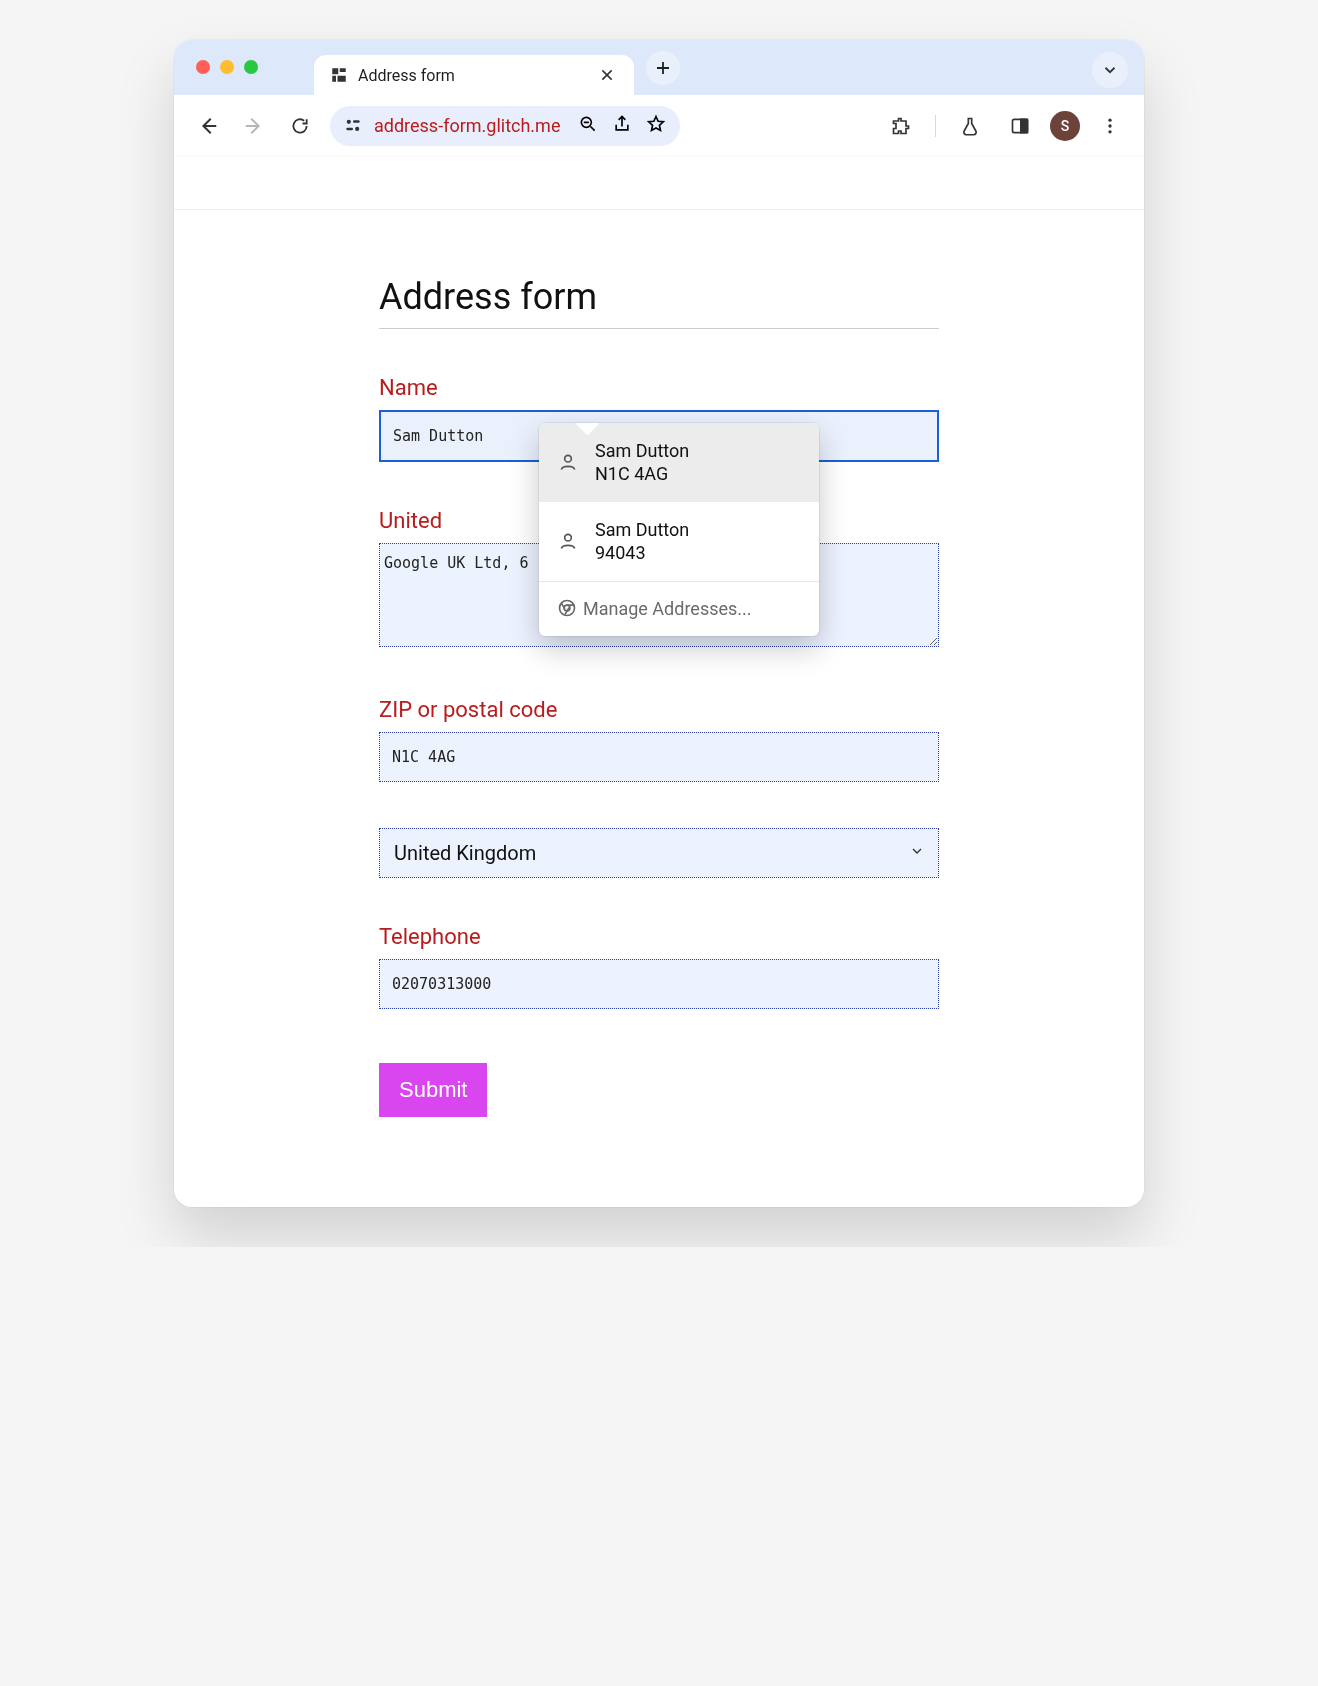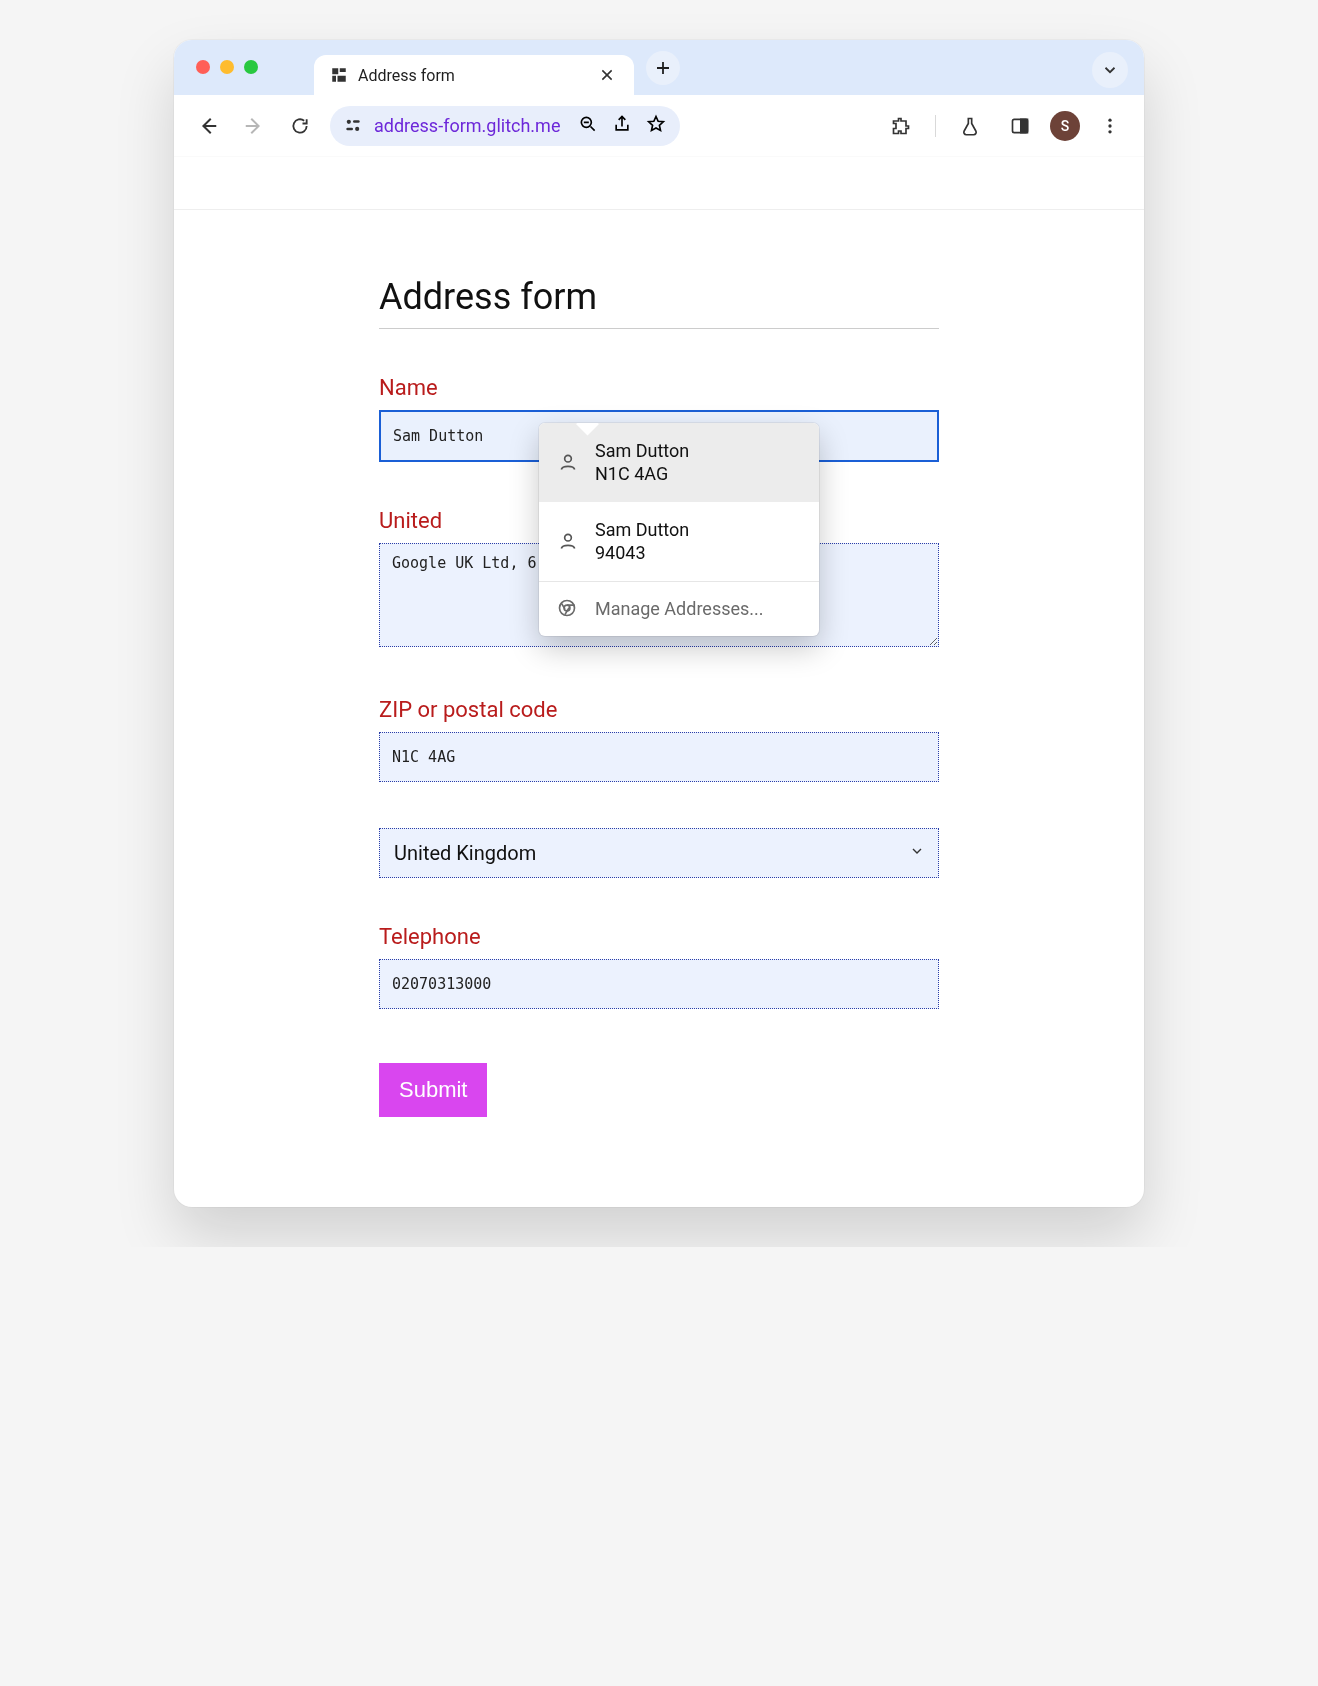--- a/index.html
+++ b/index.html
@@ -84,21 +84,21 @@
   .urlbar {
     display:flex;align-items:center;
     background:#e8eefb;
     border-radius:22px;
     height:40px;
     padding:0 10px 0 12px;
     gap:10px;
     margin-left:4px;
   }
   .urlbar .site-info { width:22px;height:22px;display:flex;align-items:center;justify-content:center;color:#333;}
-  .url-text { font-size:18px;color:#6d28d9; }
+  .url-text { font-size:18px;color:#b91c1c; }
   .url-icons { display:flex; gap:14px; margin-left:8px; padding-right:4px; }
   .toolbar-right { margin-left:auto; display:flex; align-items:center; gap:10px; }
   .vsep { width:1px;height:22px;background:#d9d9d9;margin:0 4px; }
   .avatar {
     width:30px;height:30px;border-radius:50%;
     background:#6d4238;color:#fff;font-size:14px;font-weight:500;
     display:flex;align-items:center;justify-content:center;
   }
 
   
@@ -122,21 +122,21 @@
     outline:none;
     height:52px;
     padding:0 12px;
     background:#eaf1fd;
     font-size:15px;
     font-family:ui-monospace, Menlo, Consolas, monospace;
     color:#222;
   }
   .textarea {
     height:104px;
-    padding:10px 12px;
+    padding:10px 4px;
     font-size:15px;
     font-family:ui-monospace, Menlo, Consolas, monospace;
     color:#222;
     resize:both;
   }
   .postal, .tel {
     height:50px; padding:0 12px; font-size:15px;
     font-family:ui-monospace, Menlo, Consolas, monospace;color:#222;
   }
   .select {
@@ -176,21 +176,21 @@
   .af-item {
     display:flex;align-items:center;gap:16px;
     padding:16px 18px;
   }
   .af-item.selected { background:#ececec; }
   .af-icon { width:22px;height:22px;color:#555;flex-shrink:0;display:flex;align-items:center;justify-content:center; }
   .af-text .l1 { font-size:18px;color:#111;line-height:1.3; }
   .af-text .l2 { font-size:18px;color:#111;line-height:1.3; }
   .af-sep { height:1px;background:#e6e6e6; }
   .af-manage {
-    display:flex;align-items:center;gap:16px;
+    display:flex;align-items:center;gap:4px;
     padding:16px 18px;color:#6a6a6a;font-size:18px;cursor:pointer;
   }
   .af-manage .gicon { width:22px;height:22px;color:#6a6a6a; }
 
   .dropanchor { position:relative; }
 </style>
 </head>
 <body>
 
 <div class="window">

